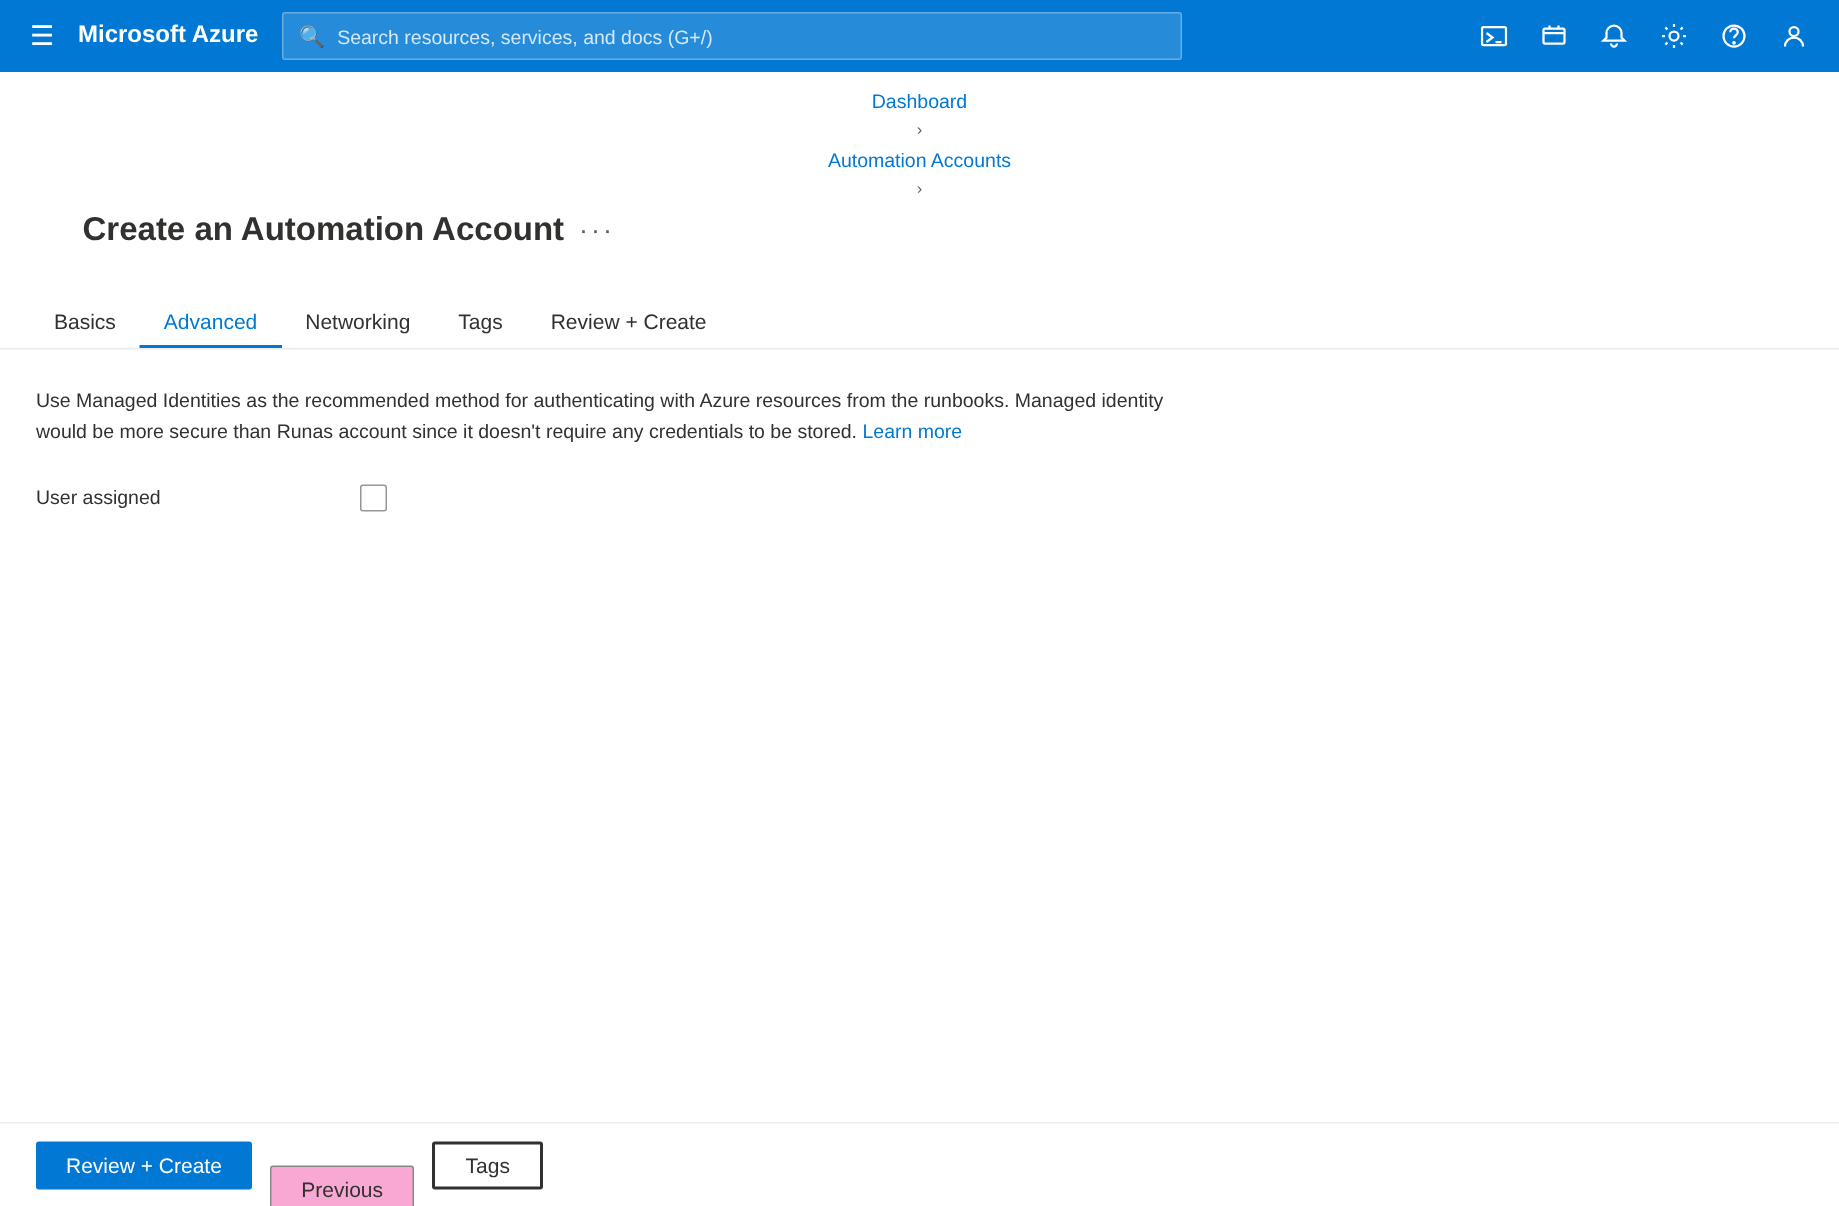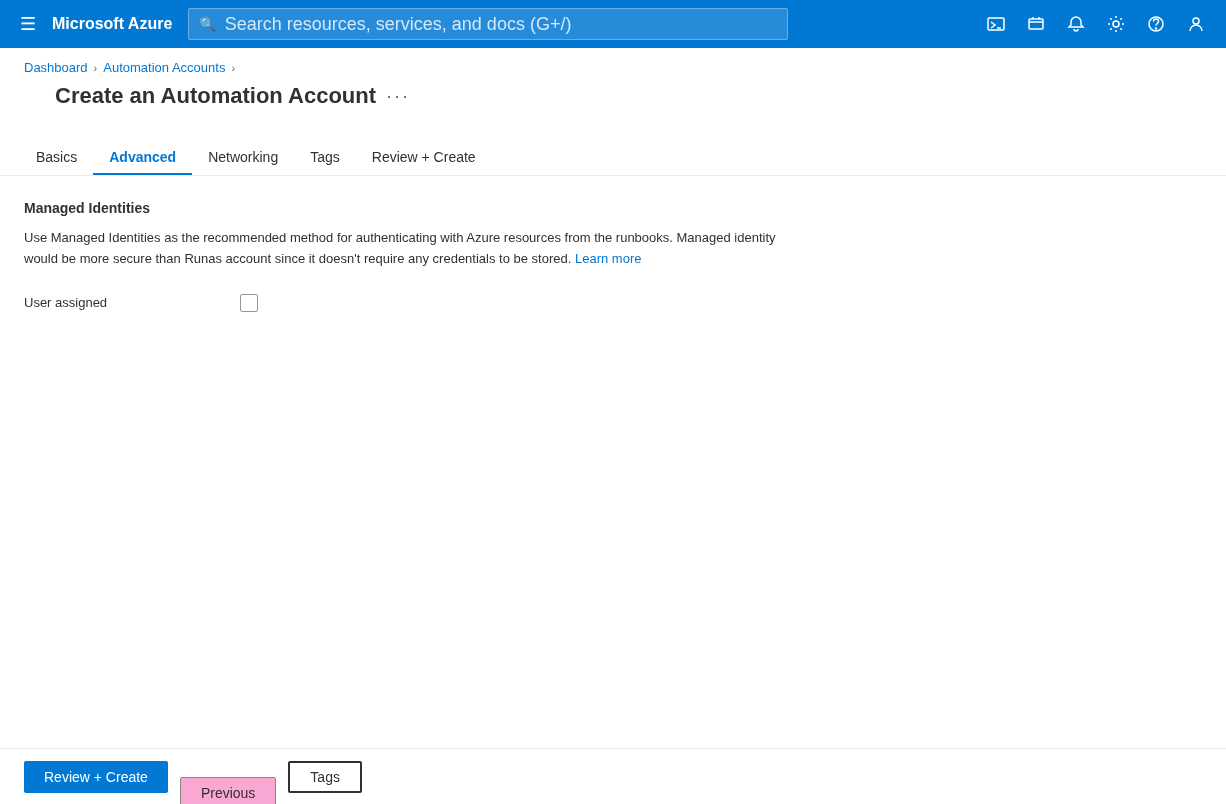--- a/index.html
+++ b/index.html
@@ -26,38 +26,38 @@
     .top-nav .search-box {
       flex: 1; max-width: 600px;
       background: rgba(255,255,255,0.15);
       border: 1px solid rgba(255,255,255,0.3);
       border-radius: 2px;
       display: flex; align-items: center;
       padding: 0 10px; height: 32px; gap: 8px;
     }
     .top-nav .search-box input {
       background: transparent; border: none; outline: none;
-      color: #0f172a; font-size: 18px; width: 100%;
+      color: #0f172a; font-size: 13px; width: 100%;
     }
     .top-nav .search-box input::placeholder { color: rgba(255,255,255,0.8); }
     .top-nav .search-icon { color: rgba(255,255,255,0.8); font-size: 14px; }
     .top-nav .nav-icons {
       margin-left: auto; display: flex; align-items: center; gap: 4px;
     }
     .top-nav .nav-icon-btn {
       width: 36px; height: 36px;
       display: flex; align-items: center; justify-content: center;
       cursor: pointer; border-radius: 2px; color: #fff; font-size: 16px;
     }
 
     
     .breadcrumb {
       padding: 12px 24px 0;
       display: flex; align-items: center; gap: 6px;
-      font-size: 13px; color: #0078d4;
+      font-size: 13px; color: #0078d4; flex-direction: column;
     }
     .breadcrumb a { color: #0078d4; text-decoration: none; }
     .breadcrumb .chevron { color: #605e5c; font-size: 11px; }
 
     
     .page-title-area {
       padding: 8px 24px 0;
       display: flex; align-items: center; gap: 10px; margin-left: 31px;
     }
     .page-title {
@@ -72,21 +72,21 @@
       display: flex; padding: 16px 36px 0; gap: 0;
       border-bottom: 1px solid #edebe9; margin-top: 16px;
     }
     .tab {
       padding: 8px 16px; cursor: pointer; font-size: 14px;
       color: #323130; border-bottom: 2px solid transparent;
       white-space: nowrap;
     }
     .tab:first-child { padding-left: 0; }
     .tab.active {
-      color: #0078d4; font-weight: 700;
+      color: #0078d4; font-weight: 400;
       border-bottom: 2px solid #0078d4;
     }
 
     
     .main-content {
       padding: 24px 24px;
       flex: 1;
     }
 
     .section-title {
@@ -232,21 +232,20 @@
 
   <div class="tabs">
     <div class="tab">Basics</div>
     <div class="tab active">Advanced</div>
     <div class="tab">Networking</div>
     <div class="tab">Tags</div>
     <div class="tab">Review + Create</div>
   </div>
 
   <div class="main-content">
-    <div class="section-title">Managed Identities</div>
 
     <div class="description-text">
       <span>Use Managed Identities as the recommended method for authenticating with Azure resources from the runbooks. Managed identity would be more secure than Runas account since it doesn't require any credentials to be stored.</span>
       <span> </span>
       <a class="link" href="#">Learn more</a>
     </div>
 
 
     <div class="field-row">
       <div class="field-label">User assigned</div>

